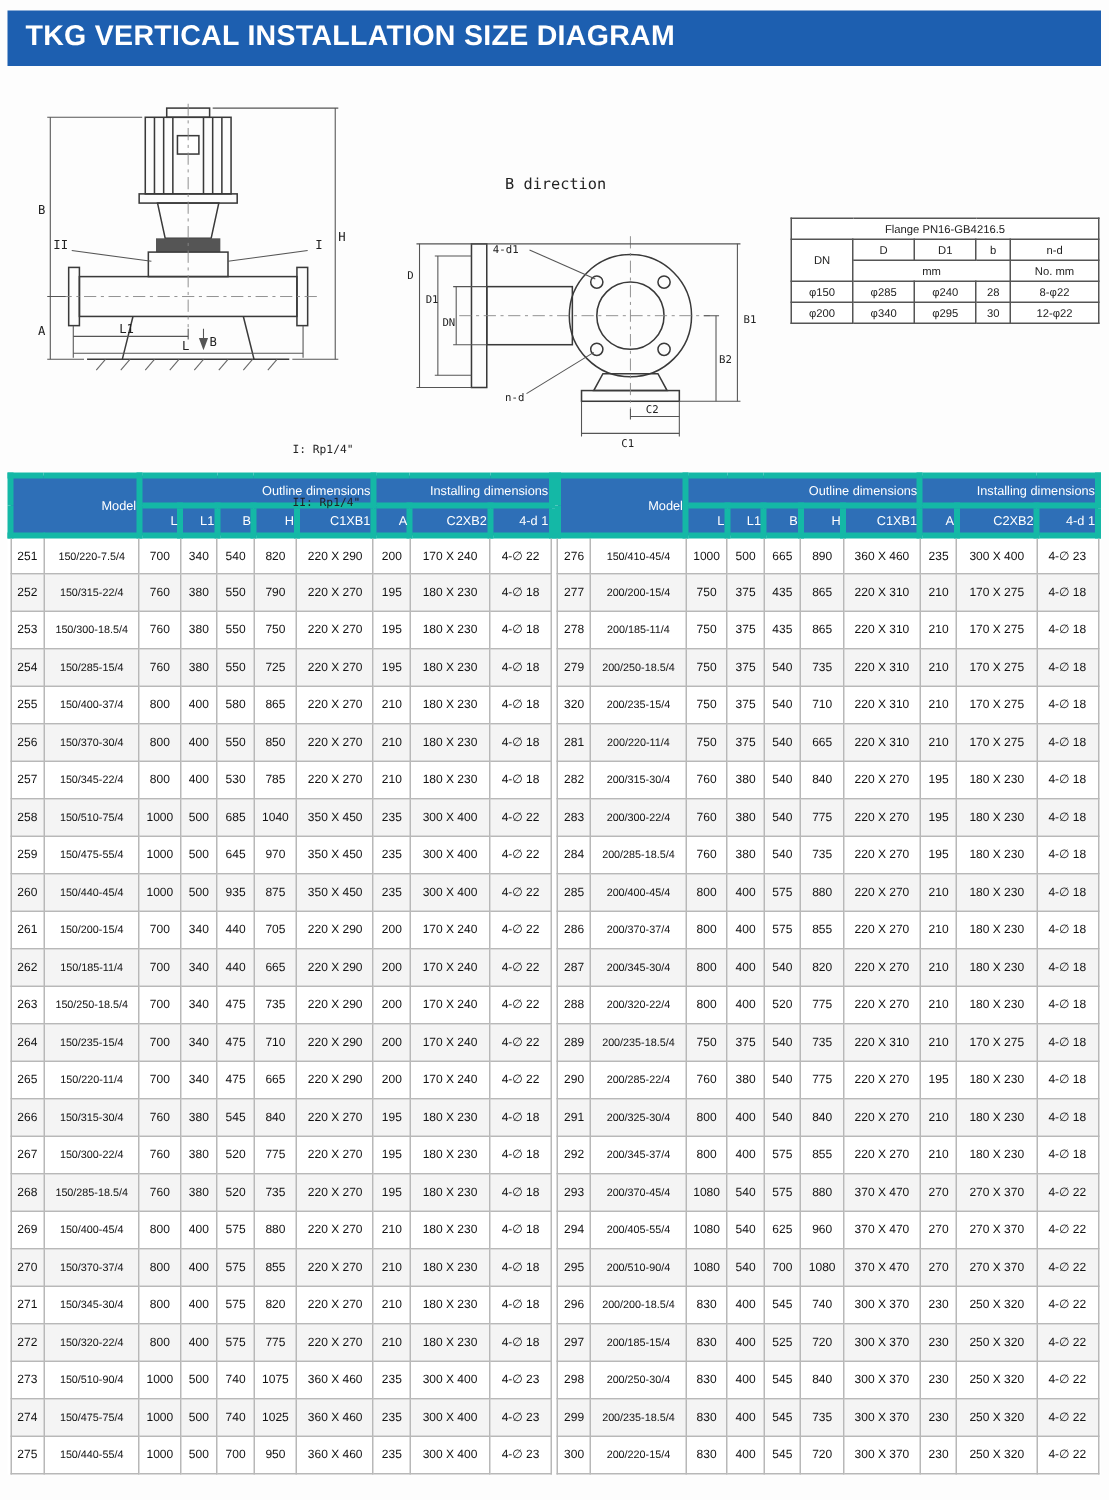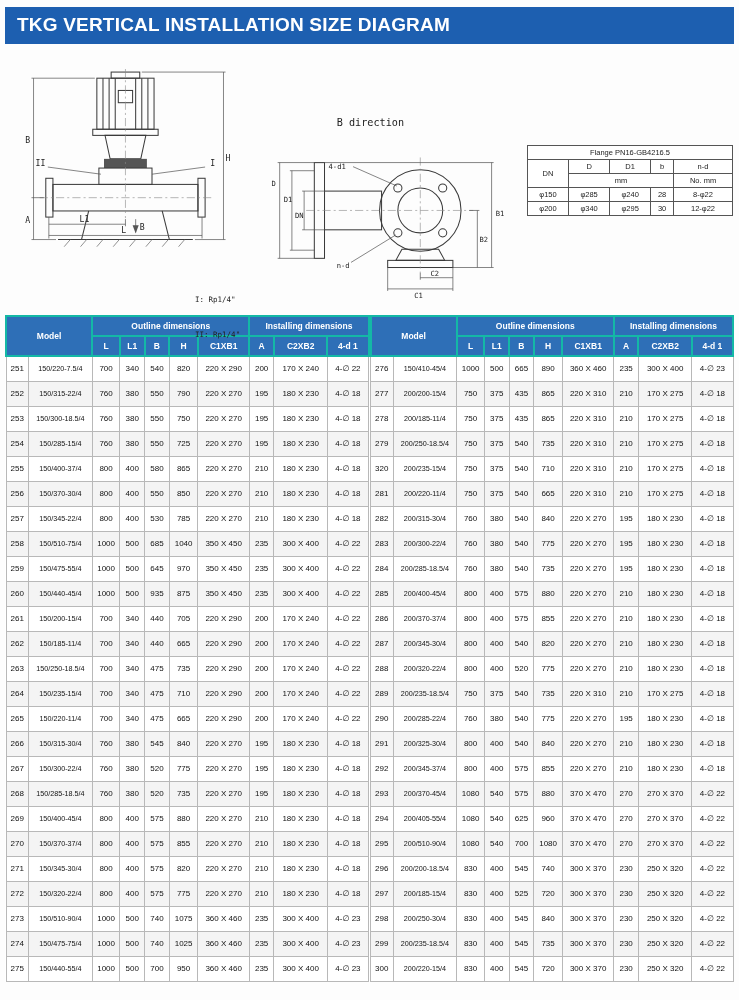--- a/index.html
+++ b/index.html
@@ -28,22 +28,22 @@
     position:absolute; left:190px; top:208px; font-size:7.5px; color:#222;
     font-family:"DejaVu Sans Mono", monospace; line-height:1.55; white-space:pre;
   }
 
   .tables-wrap { display:flex; margin:2px 5px 0; }
   .main-table {
     flex:1; border-collapse:collapse; table-layout:fixed;
     font-size:8px; color:#111; border:1px solid #666; background:#fff;
   }
   .main-table th {
-    background:#2e6fb7; color:#fff; font-weight:bold;
-    border:2px solid #14b8a6; font-size:8.5px; height:20px; padding:0;
+    background:#2e6fb7; color:#fff; font-weight:normal;
+    border:4px solid #14b8a6; font-size:8.5px; height:20px; padding:0;text-align:right;
   }
   .main-table td {
     border:1px solid #b8b8b8; text-align:center; height:25px;
     padding:0 1px; white-space:nowrap; overflow:hidden;
   }
   .main-table td:nth-child(2) { font-size:7.2px; }
   .main-table tbody tr:nth-child(even) td { background:#f4f4f4; }
 
   svg text { font-family:"DejaVu Sans Mono", monospace; fill:#222; }
 </style>

